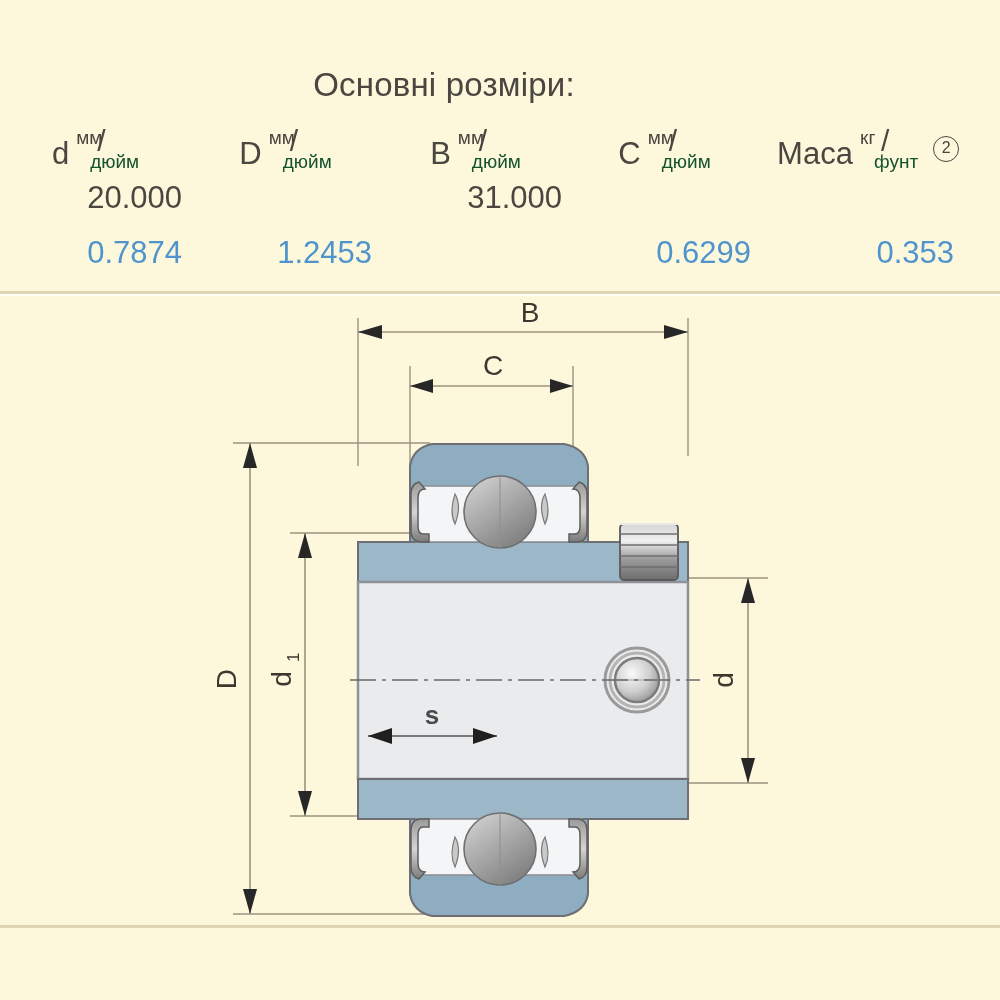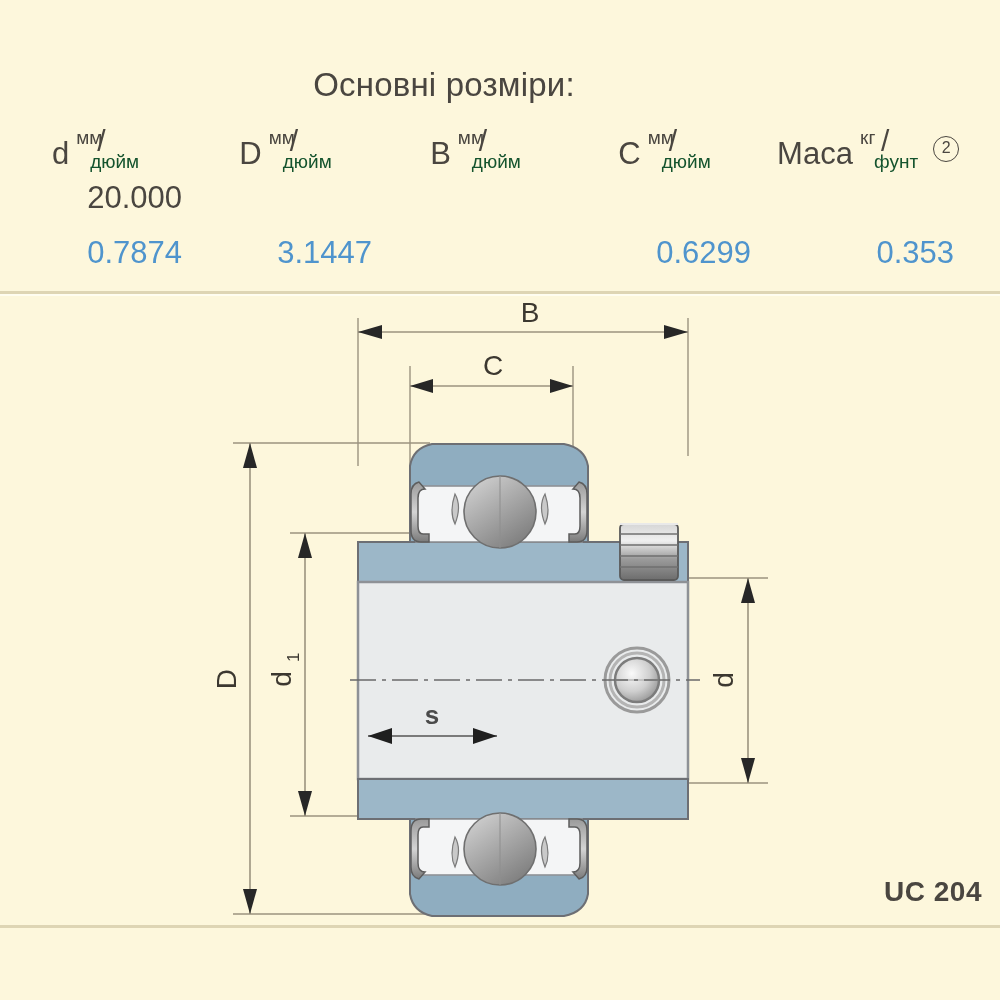--- a/index.html
+++ b/index.html
@@ -84,32 +84,33 @@
 
       <div class="col c1">
         <div class="chead">
           <span class="sym">D</span>
           <span class="frac">
             <span class="num">мм</span>
             <span class="sl">/</span>
             <span class="den">дюйм</span>
           </span>
         </div>
-        <div class="cval inch">3.1447</div>
+        <div class="cval inch">1.2453</div>
       </div>
 
       <div class="col c2">
         <div class="chead">
           <span class="sym">B</span>
           <span class="frac">
             <span class="num">мм</span>
             <span class="sl">/</span>
             <span class="den">дюйм</span>
           </span>
         </div>
+        <div class="cval mm">31.000</div>
       </div>
 
       <div class="col c3">
         <div class="chead">
           <span class="sym">C</span>
           <span class="frac">
             <span class="num">мм</span>
             <span class="sl">/</span>
             <span class="den">дюйм</span>
           </span>
@@ -284,17 +285,16 @@
 
       <g>
         <line x1="368" y1="440" x2="497" y2="440" stroke="#555" stroke-width="1.5"></line>
         <polygon points="368,440 392,432 392,448" fill="#1f1f1f"></polygon>
         <polygon points="497,440 473,432 473,448" fill="#1f1f1f"></polygon>
         <text x="432" y="428" font-size="26" fill="#4a4a4a" text-anchor="middle" font-family="Liberation Sans, sans-serif" font-weight="bold">s</text>
       </g>
 
     </svg>
 
-    <div class="partno">UC 204</div>
   </div>
 
   <div class="footline"></div>
 </div>
 
 </body></html>

